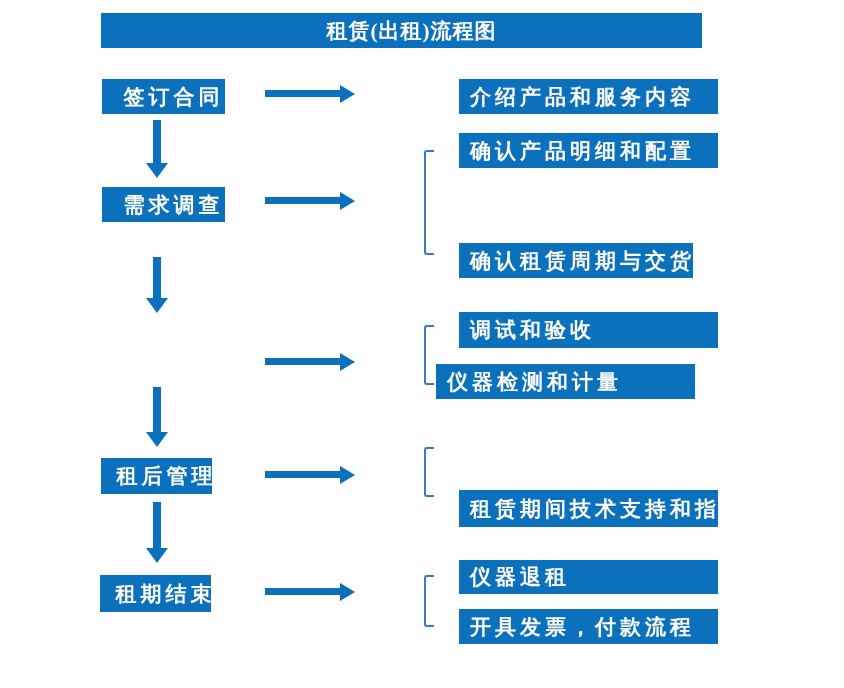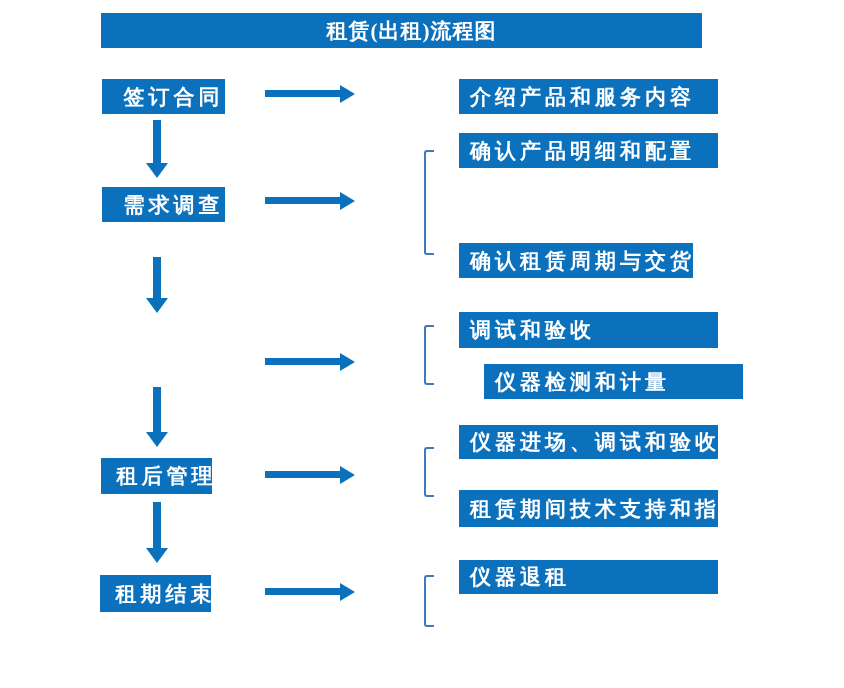--- a/index.html
+++ b/index.html
@@ -115,18 +115,18 @@
 
   <div class="bracket" style="top:150px;height:105px;"></div>
   <div class="bracket" style="top:325px;height:60px;"></div>
   <div class="bracket" style="top:447px;height:50px;"></div>
   <div class="bracket" style="top:575px;height:52px;"></div>
 
   <div class="bluebox out" style="left:443px;top:79px;width:259px;height:35px;">介绍产品和服务内容</div>
   <div class="bluebox out" style="left:443px;top:133px;width:259px;height:35px;">确认产品明细和配置</div>
   <div class="bluebox out" style="left:443px;top:243px;width:234px;height:35px;">确认租赁周期与交货时间</div>
   <div class="bluebox out" style="left:443px;top:312px;width:259px;height:36px;">调试和验收</div>
-  <div class="bluebox out" style="left:468px;top:364px;width:259px;height:35px;">仪器检测和计量</div>
-  <div class="bluebox out" style="left:443px;top:425px;width:259px;height:34px;">仪器进场、调试和验收</div>
+  <div class="bluebox out" style="left:420px;top:364px;width:259px;height:35px;">仪器检测和计量</div>
   <div class="bluebox out" style="left:443px;top:490px;width:259px;height:37px;">租赁期间技术支持和指导</div>
   <div class="bluebox out" style="left:443px;top:560px;width:259px;height:34px;">仪器退租</div>
+  <div class="bluebox out" style="left:443px;top:609px;width:259px;height:35px;">开具发票，付款流程</div>
 
 </div>
 
 </body></html>

